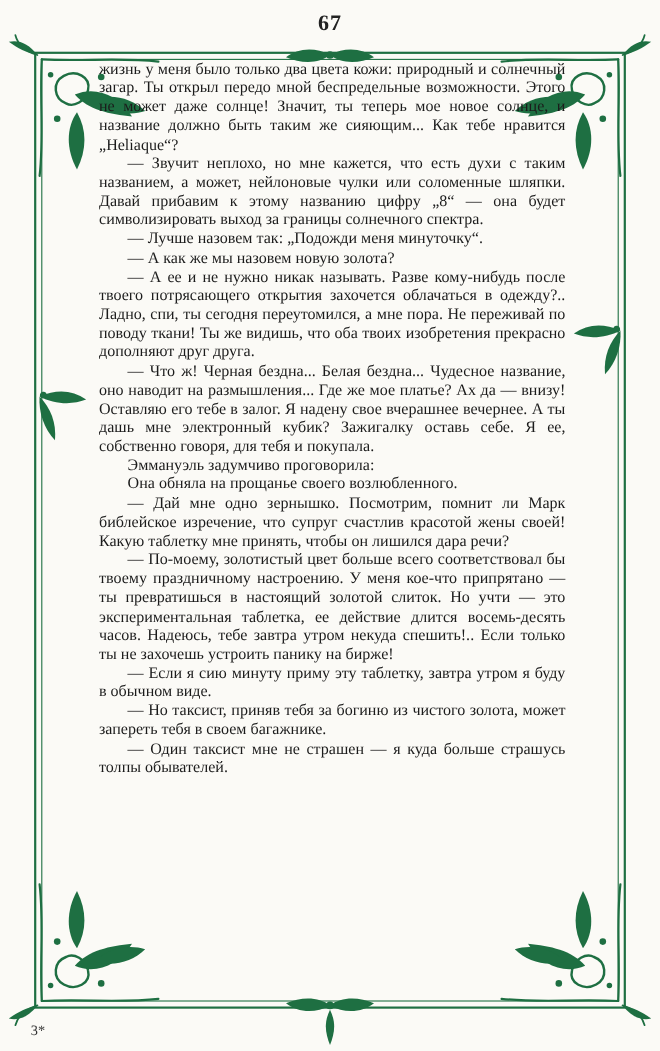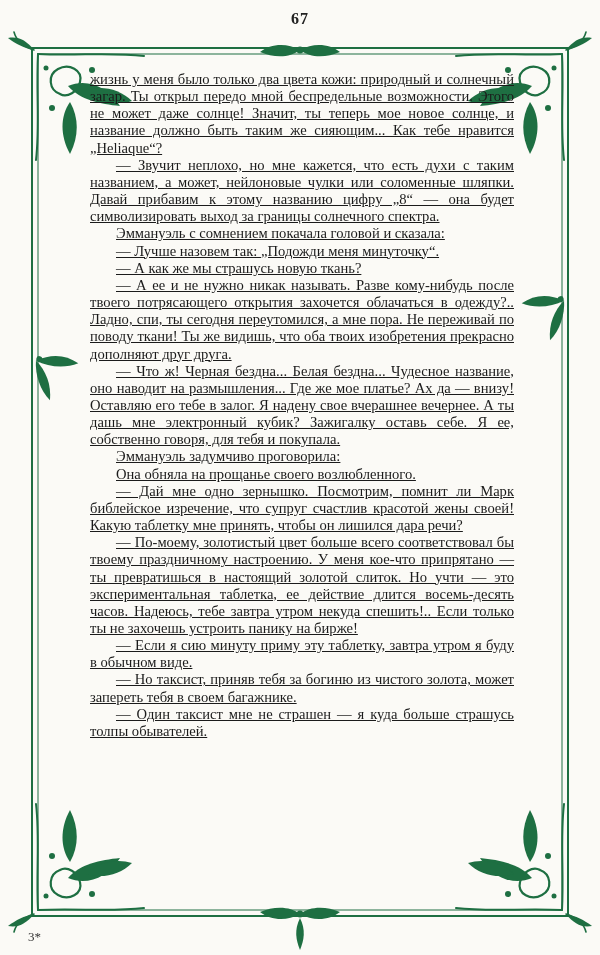--- a/index.html
+++ b/index.html
@@ -4,26 +4,26 @@
 <style>
   html,body{margin:0;padding:0;}
   body{
     width:600px;height:955px;position:relative;overflow:hidden;
     background:#fbfaf6;
     font-family:"Liberation Serif","DejaVu Serif",serif;
     color:#1b1b1b;
   }
   .page-number{
     position:absolute;top:10px;left:0;width:600px;
-    text-align:center;font-size:16px;font-weight:bold;
+    text-align:center;font-size:20px;font-weight:bold;
     letter-spacing:1px;color:#222;
   }
   .frame-svg{position:absolute;top:0;left:0;}
   .text-block{
-    position:absolute;left:90px;top:71px;width:424px;text-decoration:underline;
+    position:absolute;left:90px;top:55px;width:424px;
   }
   .text-block p{
     margin:0;
     font-size:14.6px;line-height:17.15px;
     text-align:justify;text-indent:26px;
   }
   .text-block p.no-indent{text-indent:0;}
   .footer-mark{
     position:absolute;left:28px;top:929px;
     font-size:13px;color:#333;
@@ -81,23 +81,22 @@
     <use href="#center-sprig" transform="translate(300,916) scale(1,-1)"></use>
     <path d="M300,918 C294,930 296,940 300,950 C304,940 306,930 300,918 Z" fill="#1e6f42"></path>
   </g>
   <use href="#edge-leaf" transform="translate(34,360) rotate(12)"></use>
   <use href="#edge-leaf" transform="translate(566,300) scale(-1,1) rotate(12)"></use>
 </svg>
 
 <div class="text-block">
   <p class="no-indent">жизнь у меня было только два цвета кожи: природный и солнечный загар. Ты открыл передо мной беспредельные возможности. Этого не может даже солнце! Значит, ты теперь мое новое солнце, и название должно быть таким же сияющим... Как тебе нравится „Heliaque“?</p>
   <p>— Звучит неплохо, но мне кажется, что есть духи с таким названием, а может, нейлоновые чулки или соломенные шляпки. Давай прибавим к этому названию цифру „8“ — она будет символизировать выход за границы солнечного спектра.</p>
-  <p>Эммануэль с сомнением покачала головой и сказала:</p>
   <p>— Лучше назовем так: „Подожди меня минуточку“.</p>
-  <p>— А как же мы страшусь новую ткань?</p>
+  <p>— А как же мы назовем новую золота?</p>
   <p>— А ее и не нужно никак называть. Разве кому-нибудь после твоего потрясающего открытия захочется облачаться в одежду?.. Ладно, спи, ты сегодня переутомился, а мне пора. Не переживай по поводу ткани! Ты же видишь, что оба твоих изобретения прекрасно дополняют друг друга.</p>
   <p>— Что ж! Черная бездна... Белая бездна... Чудесное название, оно наводит на размышления... Где же мое платье? Ах да — внизу! Оставляю его тебе в залог. Я надену свое вчерашнее вечернее. А ты дашь мне электронный кубик? Зажигалку оставь себе. Я ее, собственно говоря, для тебя и покупала.</p>
   <p>Эммануэль задумчиво проговорила:</p>
   <p>Она обняла на прощанье своего возлюбленного.</p>
   <p>— Дай мне одно зернышко. Посмотрим, помнит ли Марк библейское изречение, что супруг счастлив красотой жены своей! Какую таблетку мне принять, чтобы он лишился дара речи?</p>
   <p>— По-моему, золотистый цвет больше всего соответствовал бы твоему праздничному настроению. У меня кое-что припрятано — ты превратишься в настоящий золотой слиток. Но учти — это экспериментальная таблетка, ее действие длится восемь-десять часов. Надеюсь, тебе завтра утром некуда спешить!.. Если только ты не захочешь устроить панику на бирже!</p>
   <p>— Если я сию минуту приму эту таблетку, завтра утром я буду в обычном виде.</p>
   <p>— Но таксист, приняв тебя за богиню из чистого золота, может запереть тебя в своем багажнике.</p>
   <p>— Один таксист мне не страшен — я куда больше страшусь толпы обывателей.</p>
 </div>

